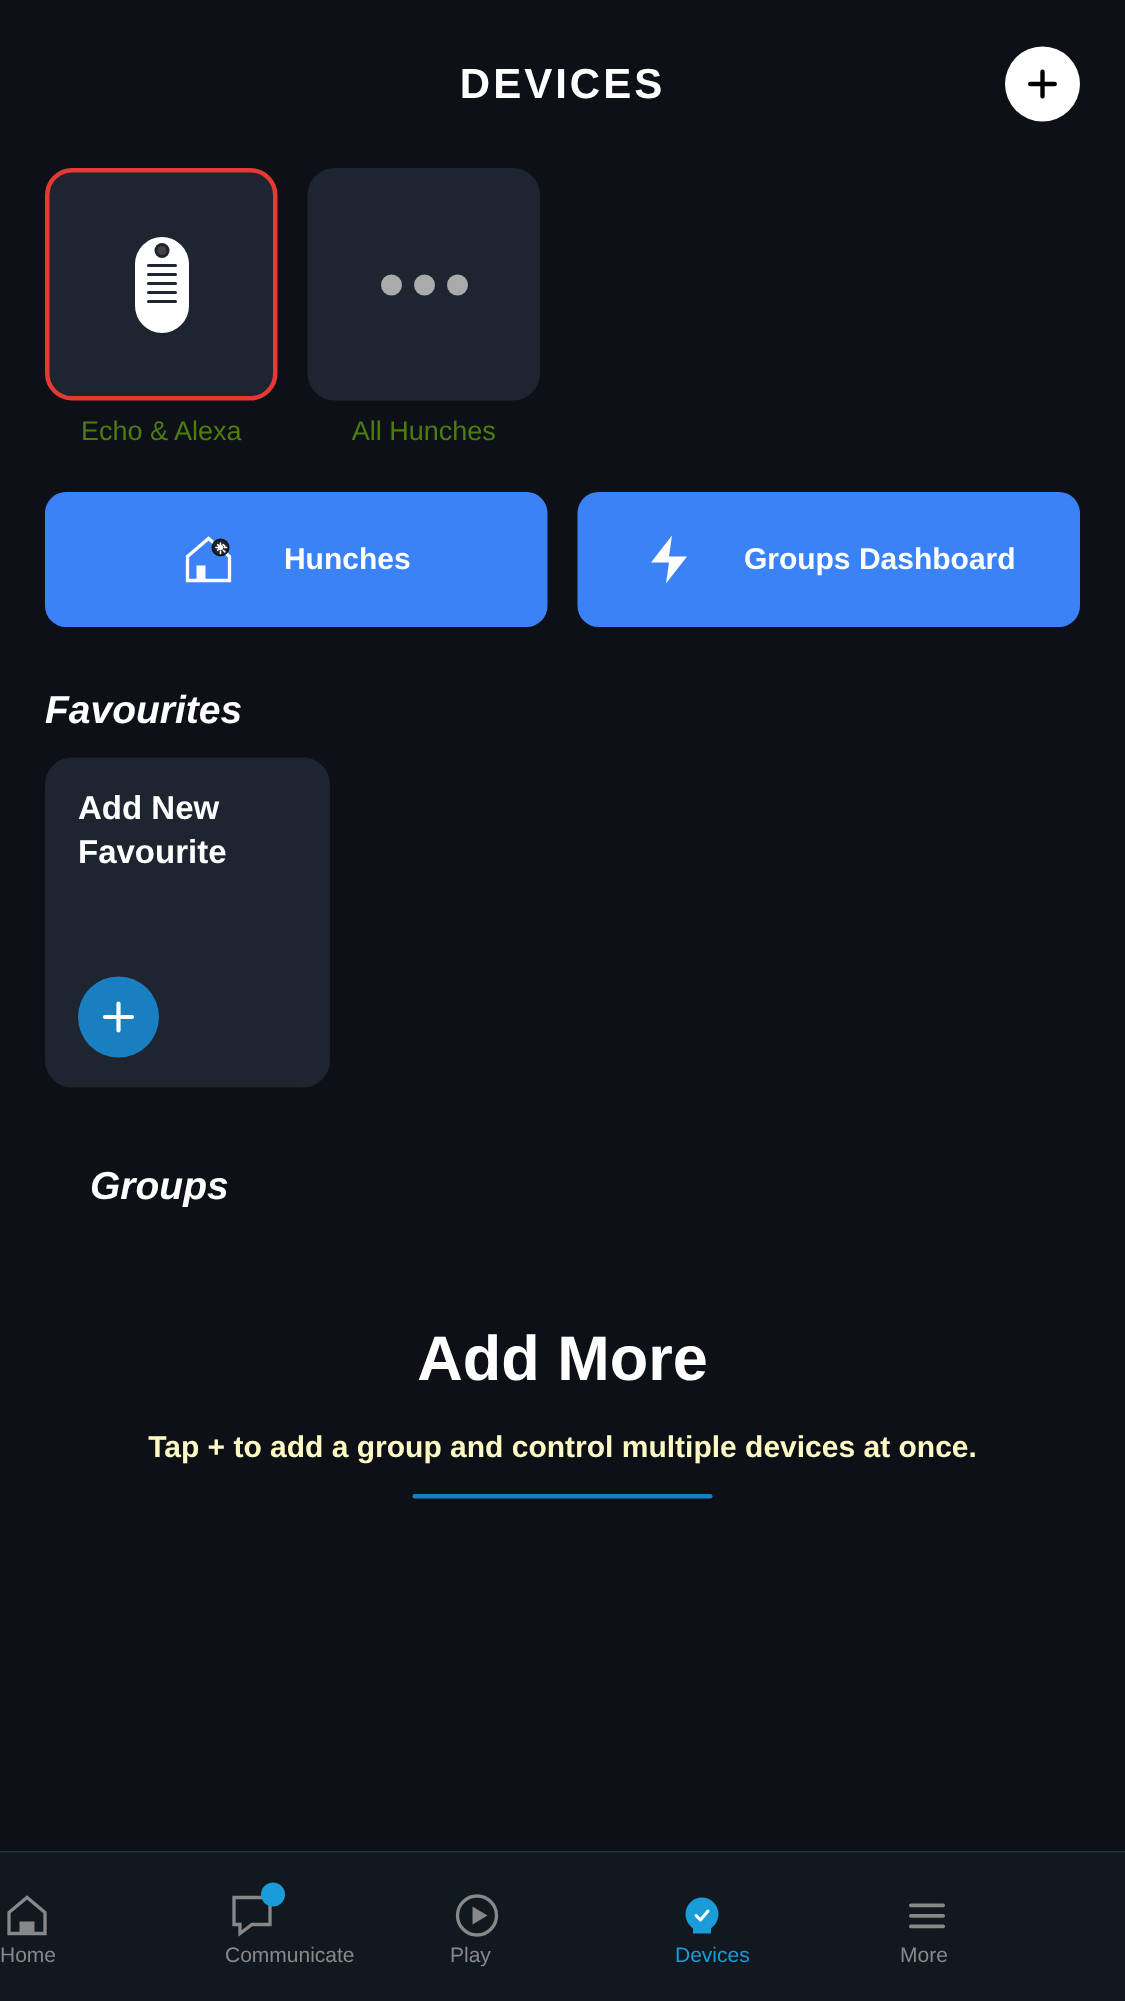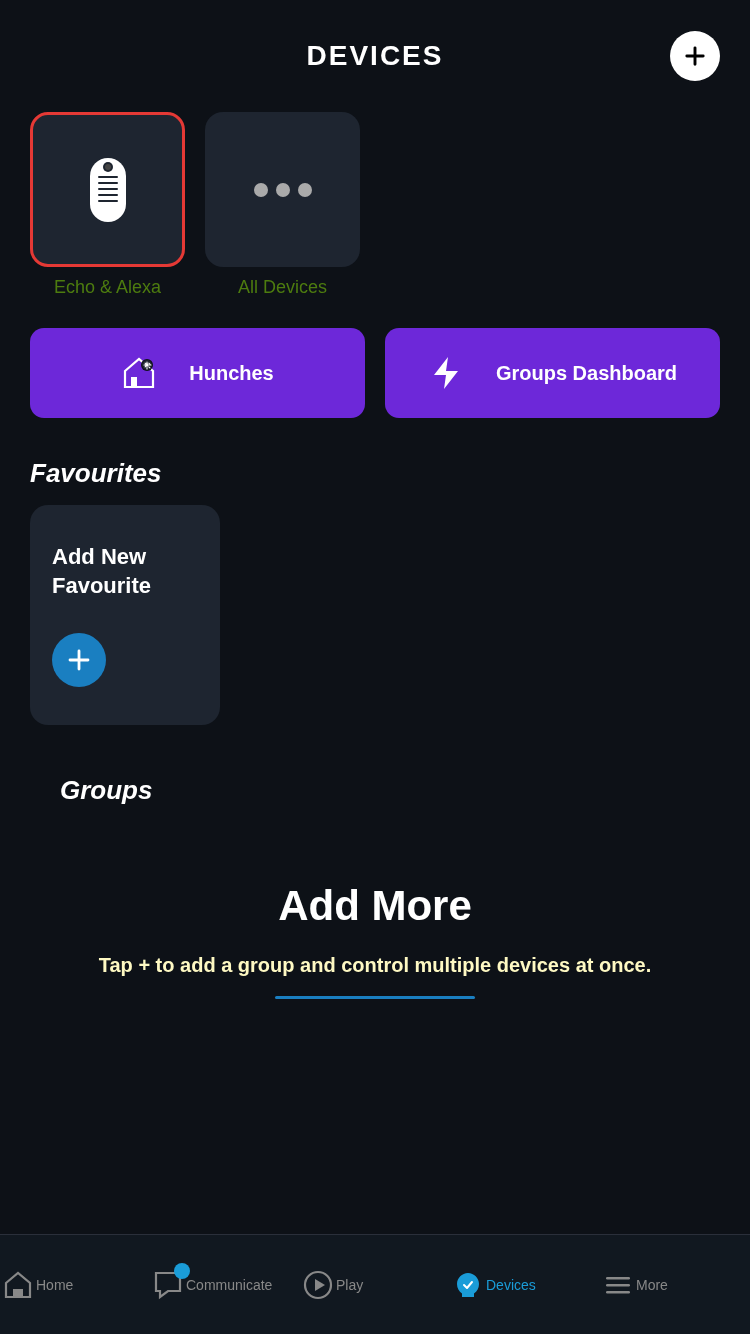--- a/index.html
+++ b/index.html
@@ -100,21 +100,21 @@
     .feature-buttons {
       display: flex;
       flex-direction: row;
       padding: 20px 30px;
       gap: 20px;
     }
     .feature-btn {
       flex: 1;
       height: 90px;
       border-radius: 14px;
-      background-color: #6d28d9;
+      background-color: #3b82f6;
       border: none;
       cursor: pointer;
       display: flex;
       align-items: center;
       justify-content: center;
       gap: 32px;
       color: #fff;
       font-size: 20px;
       font-weight: 600;
     }
@@ -140,21 +140,21 @@
 
     
     .favourites-grid {
       padding: 0 30px 20px;
     }
     .add-favourite-card {
       width: 190px;
       height: 220px;
       border-radius: 18px;
       background-color: #1e2530;
-      padding: 38px 22px;
+      padding: 20px 22px;
       display: flex;
       flex-direction: column;
       justify-content: space-between;
       cursor: pointer;
     }
     .add-favourite-text {
       font-size: 22px;
       font-weight: 600;
       line-height: 1.3;
       color: #fff;
@@ -206,22 +206,21 @@
       width: 750px;
       height: 100px;
       background-color: #111820;
       display: flex;
       align-items: center;
       justify-content: space-around;
       border-top: 1px solid #2a2f3a;
     }
     .nav-item {
       display: flex;
-      flex-direction: row;
-      align-items: center;
+      flex-direction: column;
       gap: 0;
       cursor: pointer;
       flex: 1;
     }
     .nav-icon {
       width: 36px;
       height: 36px;
       display: flex;
       align-items: center;
       justify-content: center;
@@ -287,21 +286,21 @@
   <div class="device-card-wrapper">
     <div class="device-card">
       <div class="device-card-icon">
         <div class="dots-icon">
           <div class="dot"></div>
           <div class="dot"></div>
           <div class="dot"></div>
         </div>
       </div>
     </div>
-    <div class="device-label">All Devices</div>
+    <div class="device-label">All Hunches</div>
   </div>
 </div>
 
 <div class="feature-buttons">
 
   <button class="feature-btn">
     <div class="feature-btn-icon house-icon">
       <svg viewBox="0 0 36 36" fill="none" xmlns="http://www.w3.org/2000/svg">
         <path d="M4 16L18 4l14 12v16H4V16z" fill="none" stroke="white" stroke-width="2.2"></path>
         <circle cx="26" cy="10" r="6" fill="#0d1117" stroke="none"></circle>

